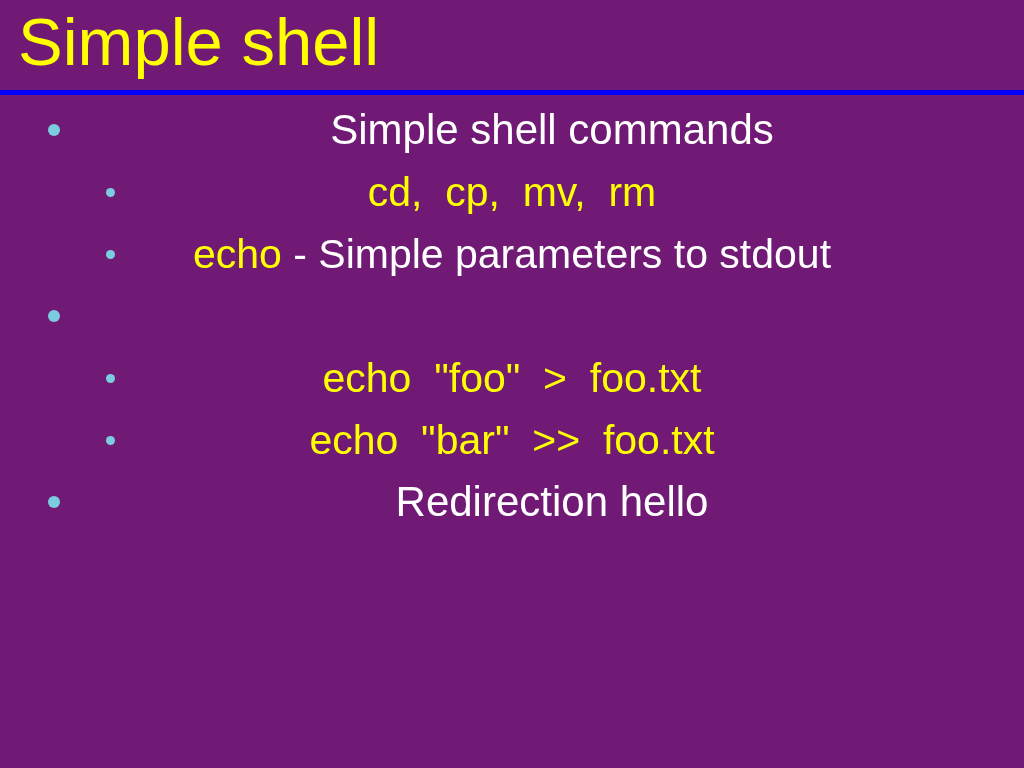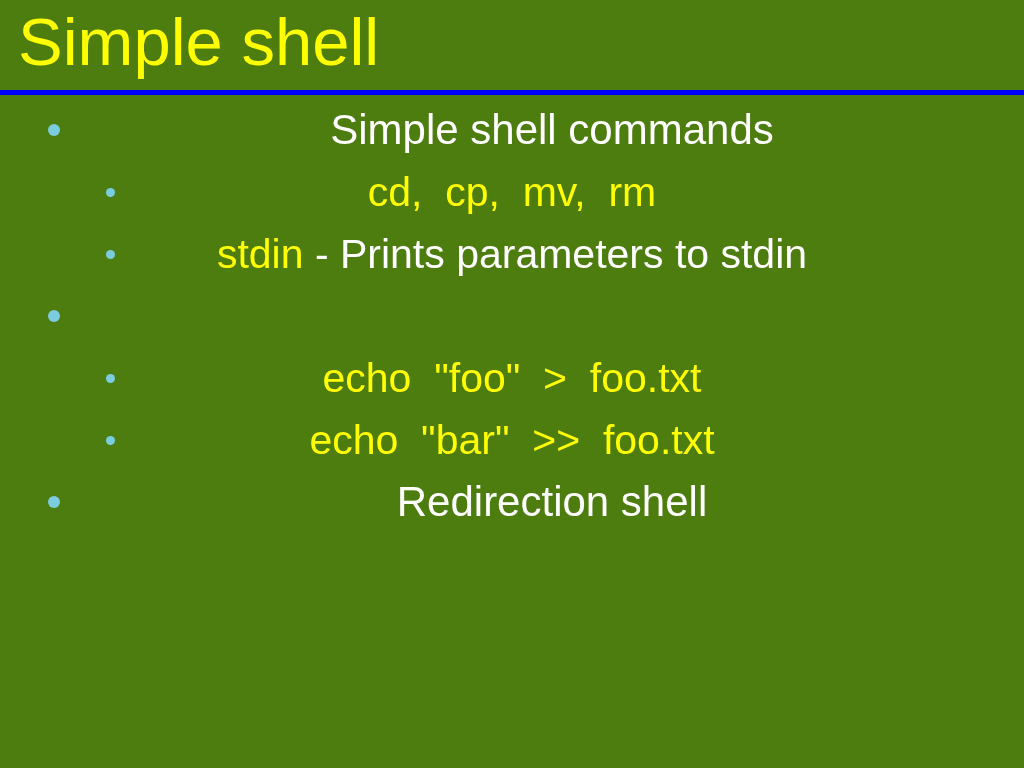--- a/index.html
+++ b/index.html
@@ -12,21 +12,21 @@
     height: 768px;
     background: #000080;
     font-family: "Liberation Sans", sans-serif;
     overflow: hidden;
   }
 
   #slide {
     position: relative;
     width: 1024px;
     height: 768px;
-    background: #4d7c0f;
+    background: #701a75;
     box-sizing: border-box;
   }
 
   
   #title-area {
     position: absolute;
     left: 0;
     top: 0;
     width: 1024px;
     height: 90px;
@@ -124,39 +124,39 @@
       <span class="txt txt-white sp">Simple shell commands</span>
     </div>
 
     <div class="bullet-row level2">
       <span class="bullet-dot"></span>
       <span class="txt txt-yellow sp">cd,  cp,  mv,  rm</span>
     </div>
 
     <div class="bullet-row level2">
       <span class="bullet-dot"></span>
-      <span class="txt txt-yellow sp">stdin</span><span class="txt txt-white sp"> - Prints parameters to stdin</span>
+      <span class="txt txt-yellow sp">echo</span><span class="txt txt-white sp"> - Simple parameters to stdout</span>
     </div>
 
 
     <div class="bullet-row level1">
       <span class="bullet-dot"></span>
     </div>
 
     <div class="bullet-row level2">
       <span class="bullet-dot"></span>
       <span class="txt txt-yellow sp">echo  "foo"  &gt;  foo.txt</span>
     </div>
 
     <div class="bullet-row level2">
       <span class="bullet-dot"></span>
       <span class="txt txt-yellow sp">echo  "bar"  &gt;&gt;  foo.txt</span>
     </div>
 
 
     <div class="bullet-row level1">
       <span class="bullet-dot"></span>
-      <span class="txt txt-white sp">Redirection shell</span>
+      <span class="txt txt-white sp">Redirection hello</span>
     </div>
 
 
   </div>
 </div>
 
 </body></html>

